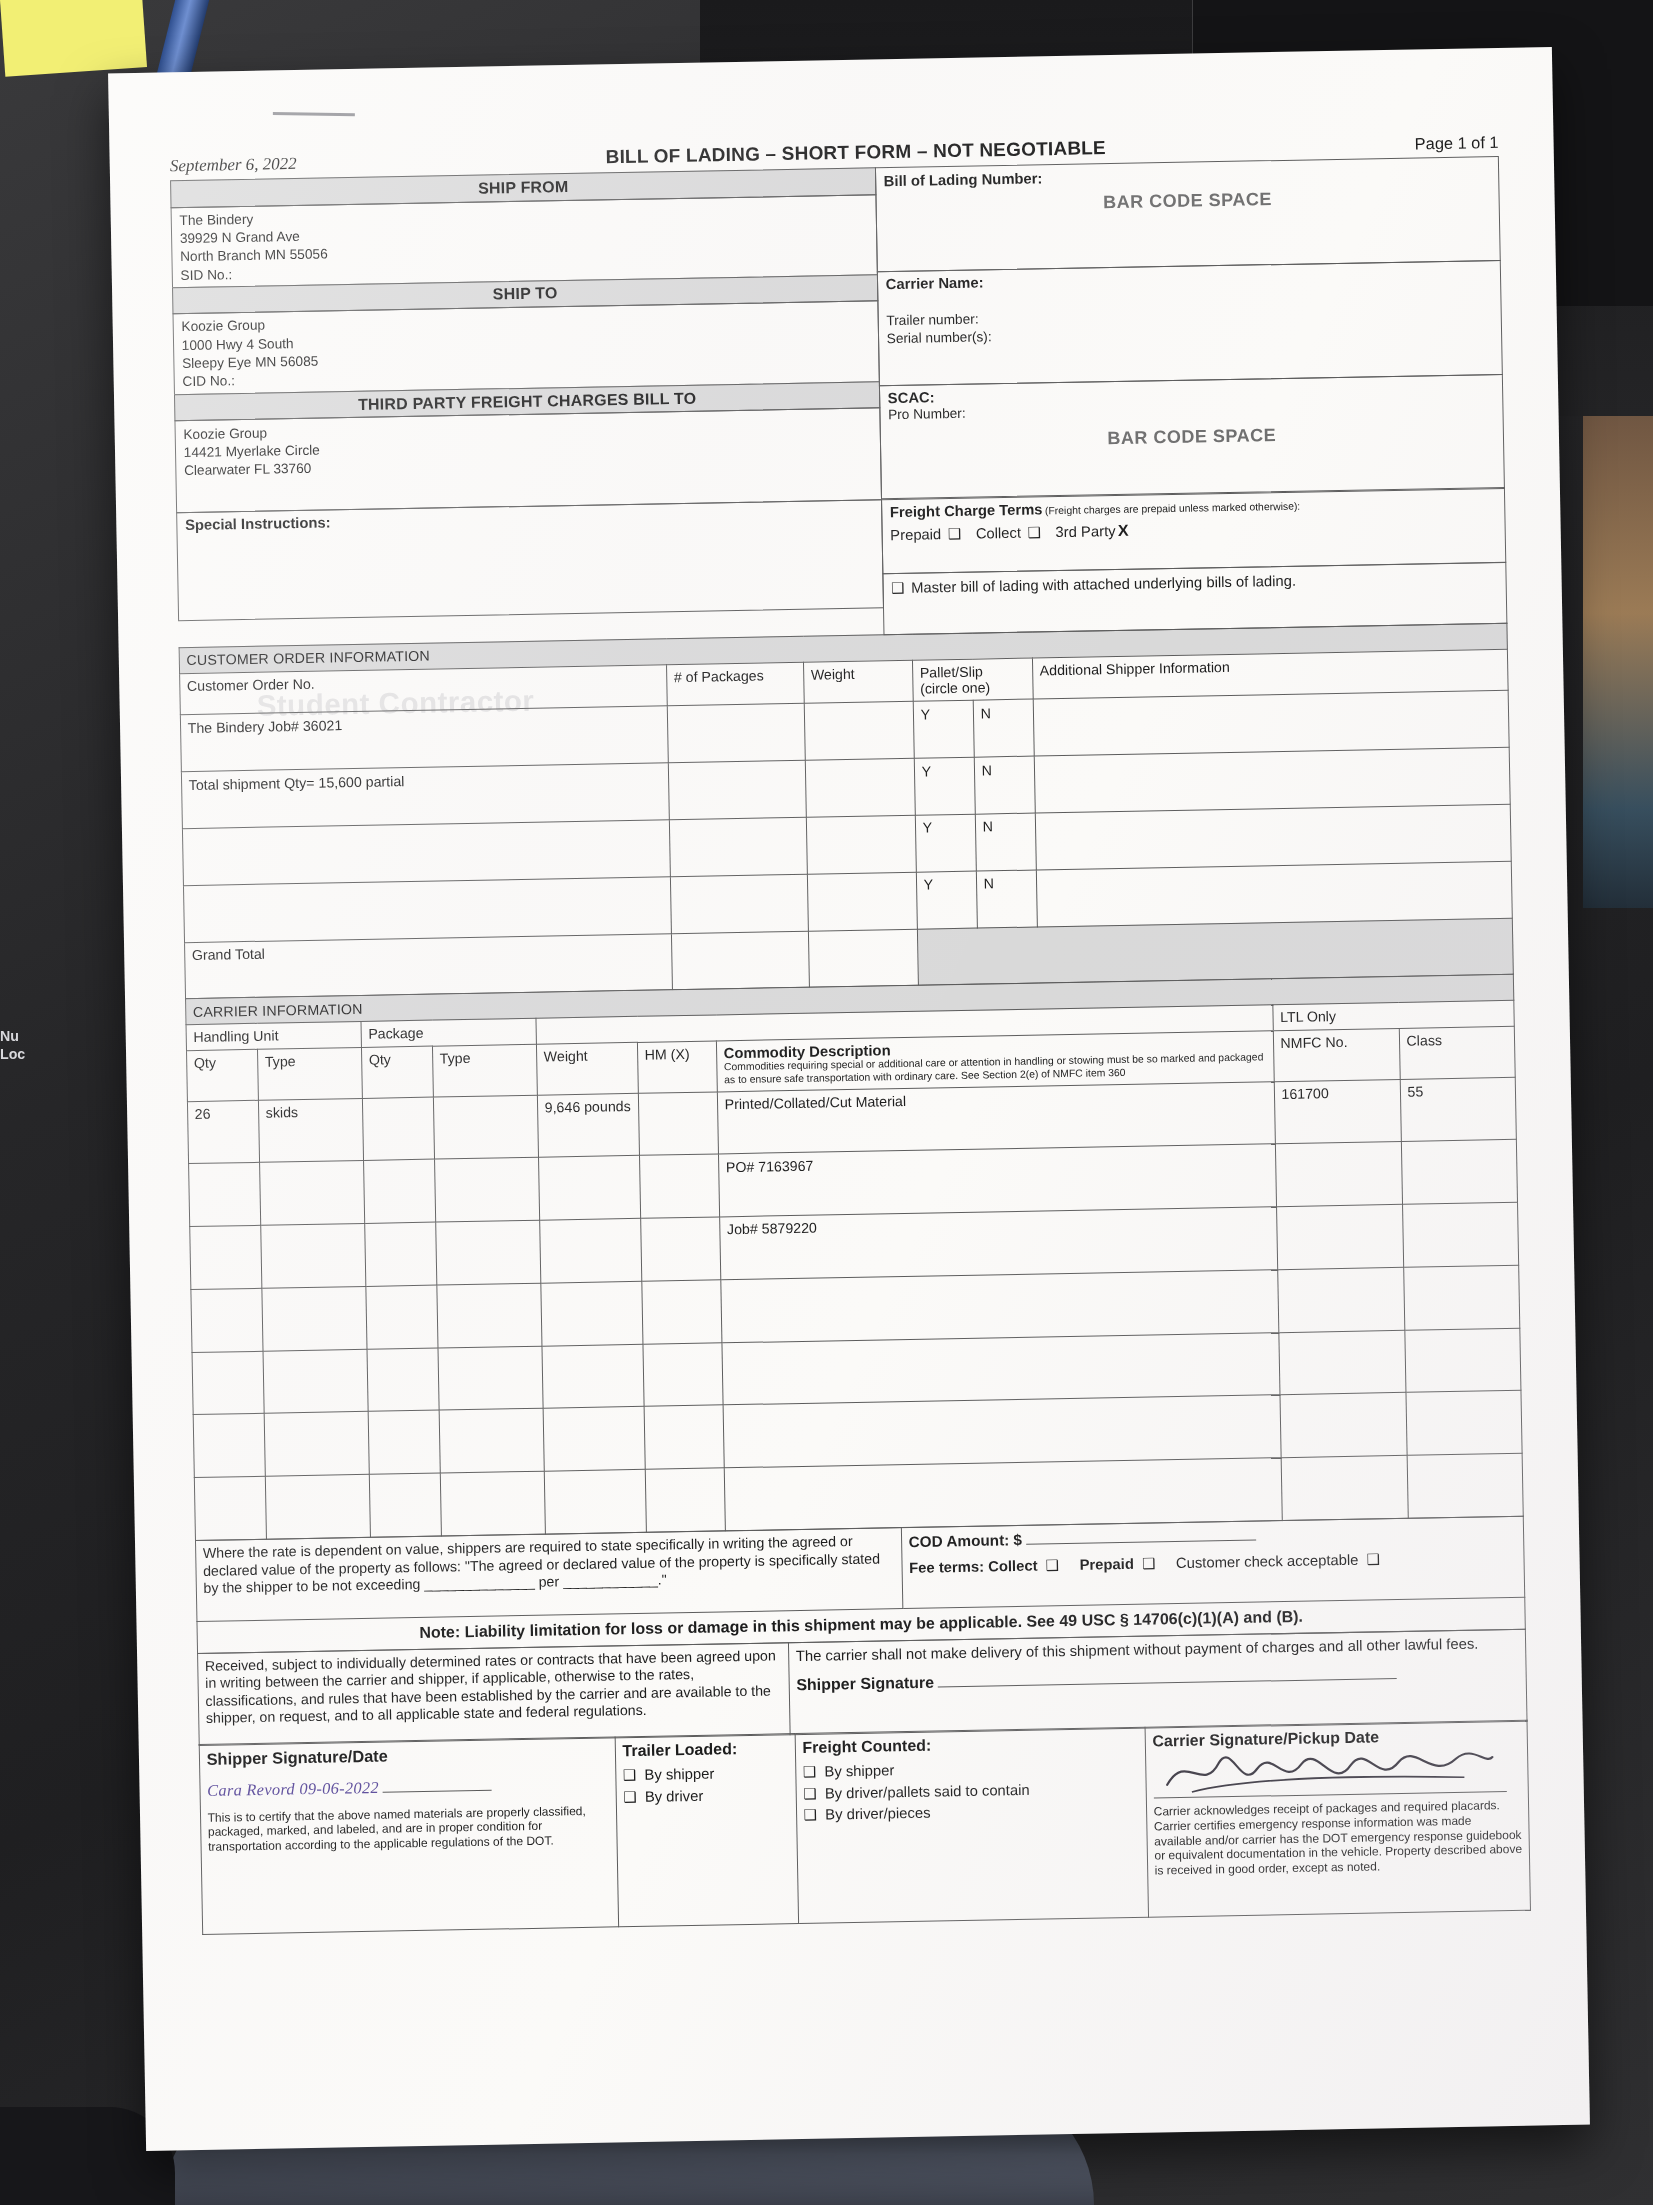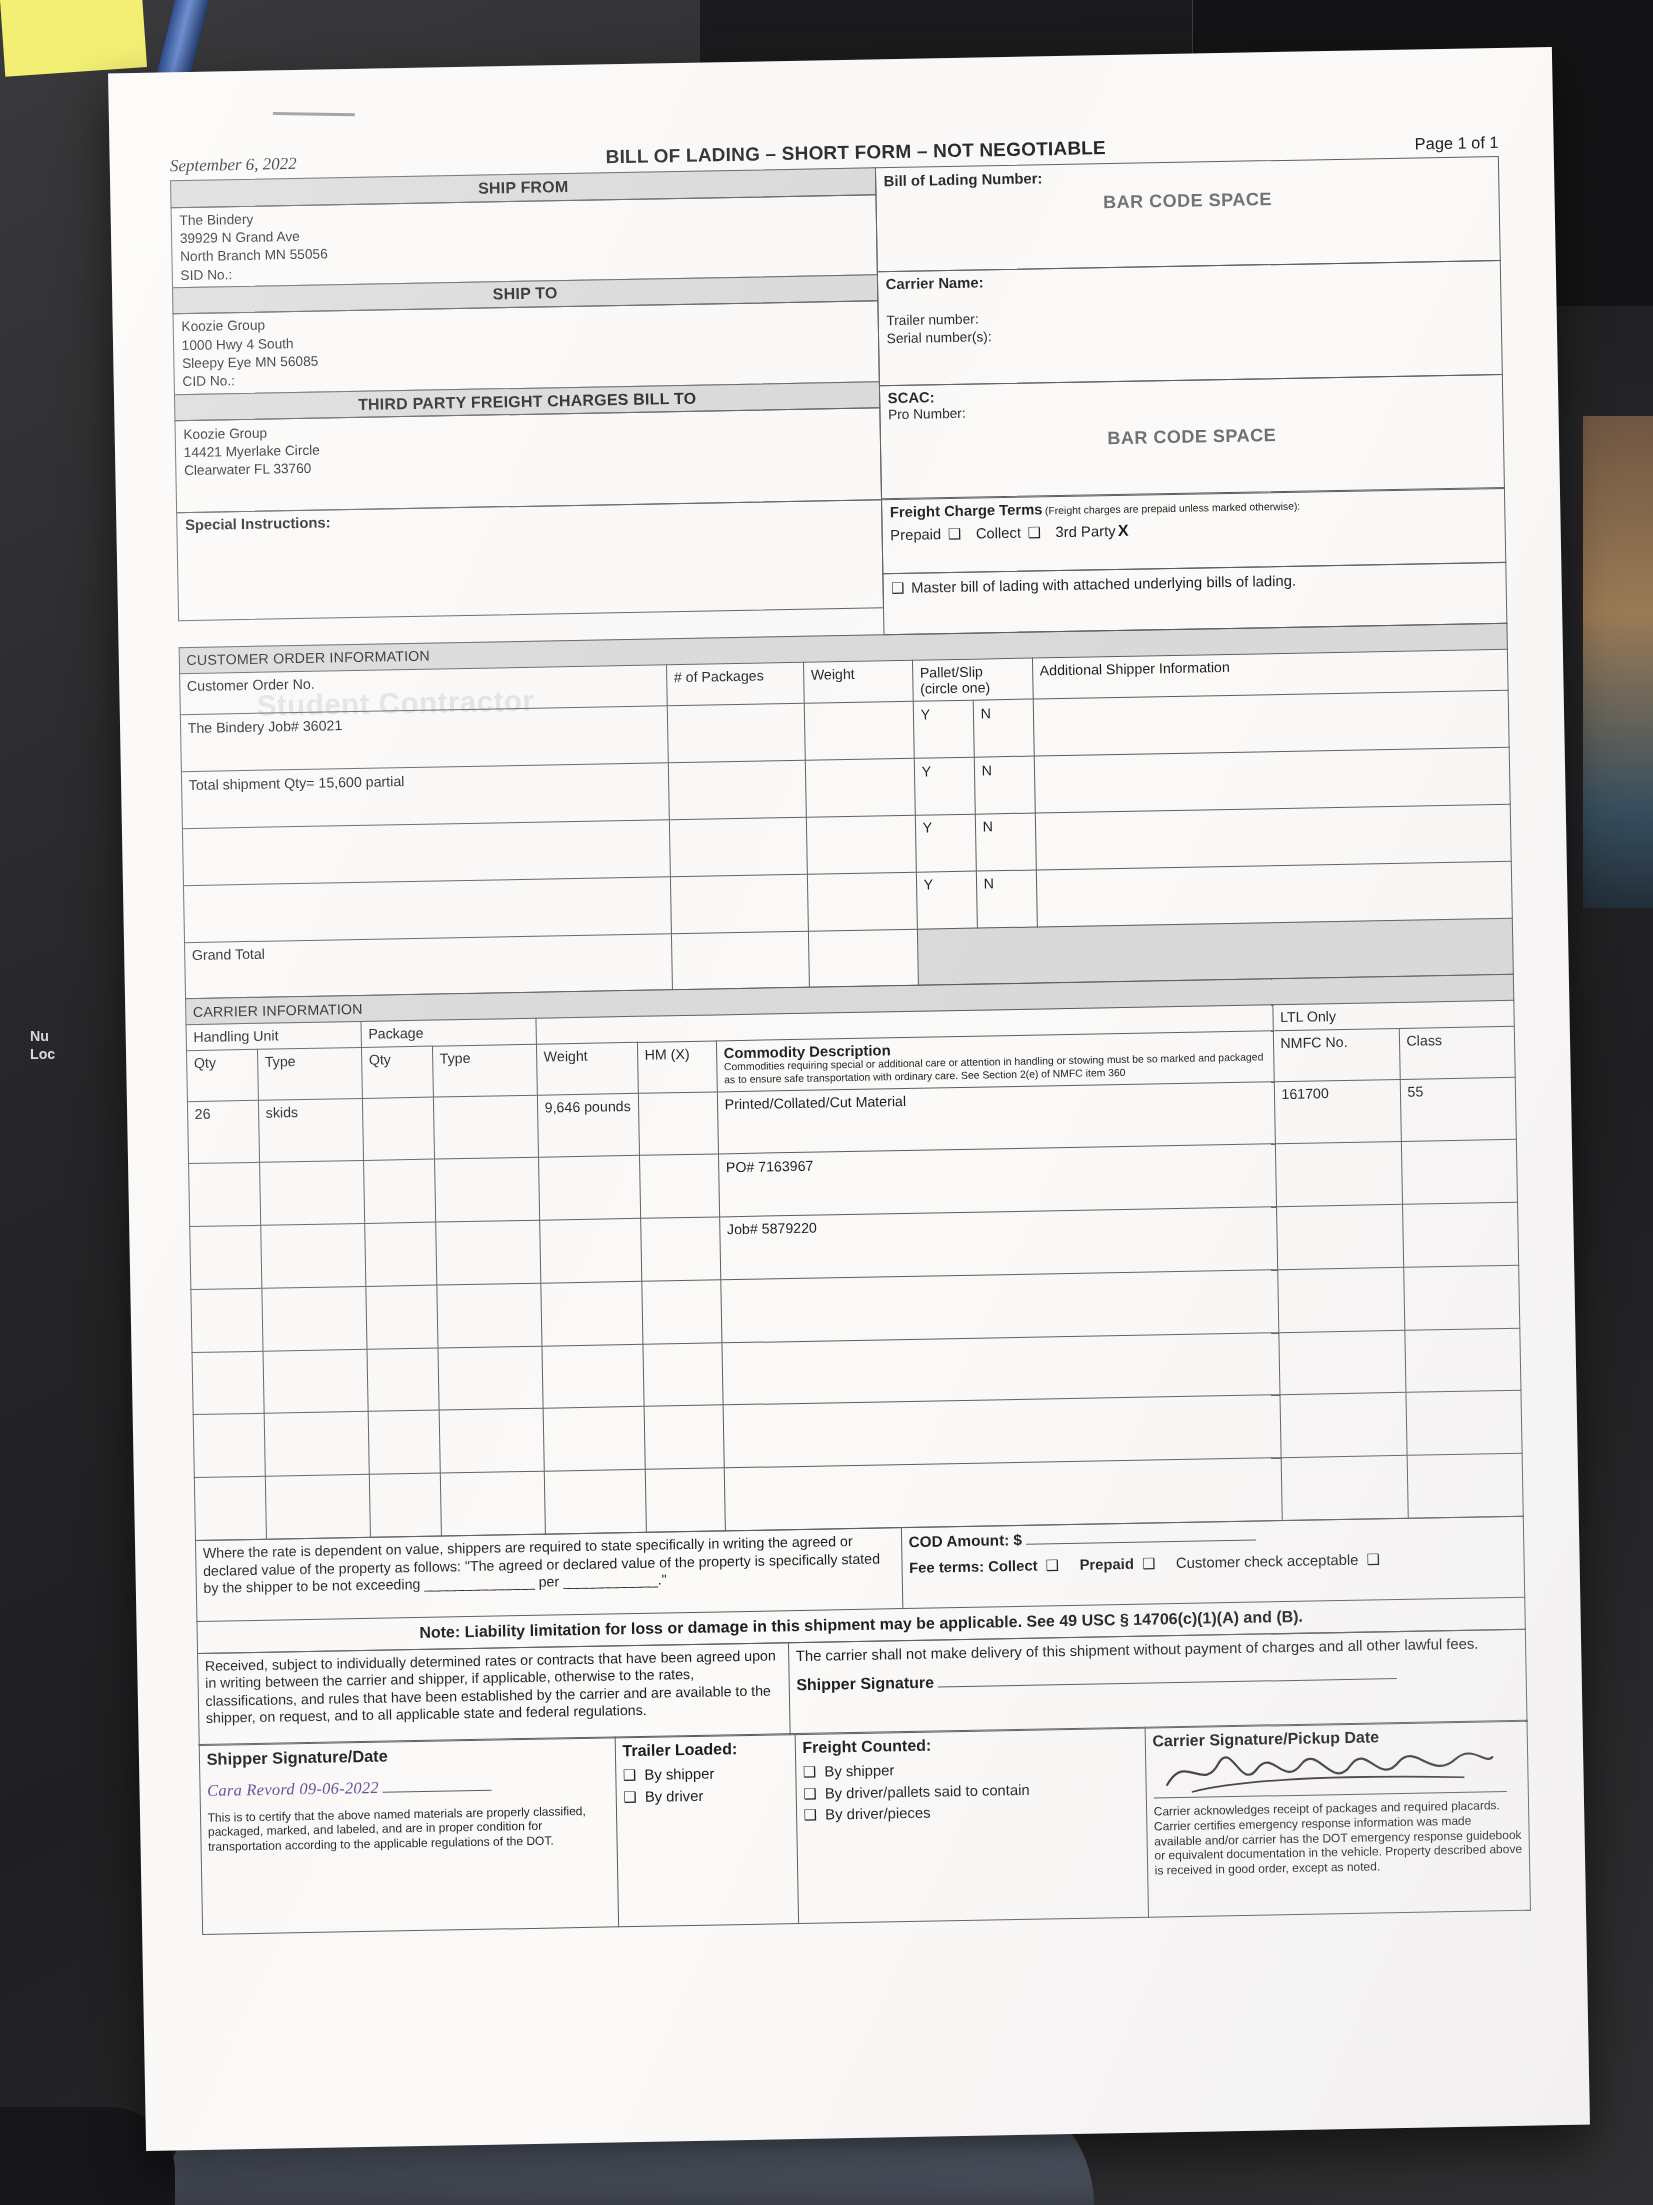--- a/index.html
+++ b/index.html
@@ -225,21 +225,21 @@
 <body>
 
 <div class="desk">
   <div class="desk-dark-panel"></div>
   <div class="desk-panel-edge"></div>
   <div class="sticky-note"></div>
   <div class="pen"></div>
   <div class="photo-strip"></div>
   <div class="jeans"></div>
   <div class="shoe"></div>
-  <div class="left-tab" style="top:1028px;padding-left:30px;">
+  <div class="left-tab" style="top:1028px;">
     <span>Nu</span><br>
     <span>Loc</span>
   </div>
 </div>
 
 <div class="paper">
   <div class="staple"></div>
 
   <div class="overlay-text" style="left:137px; top:618px;">Student Contractor</div>
 

